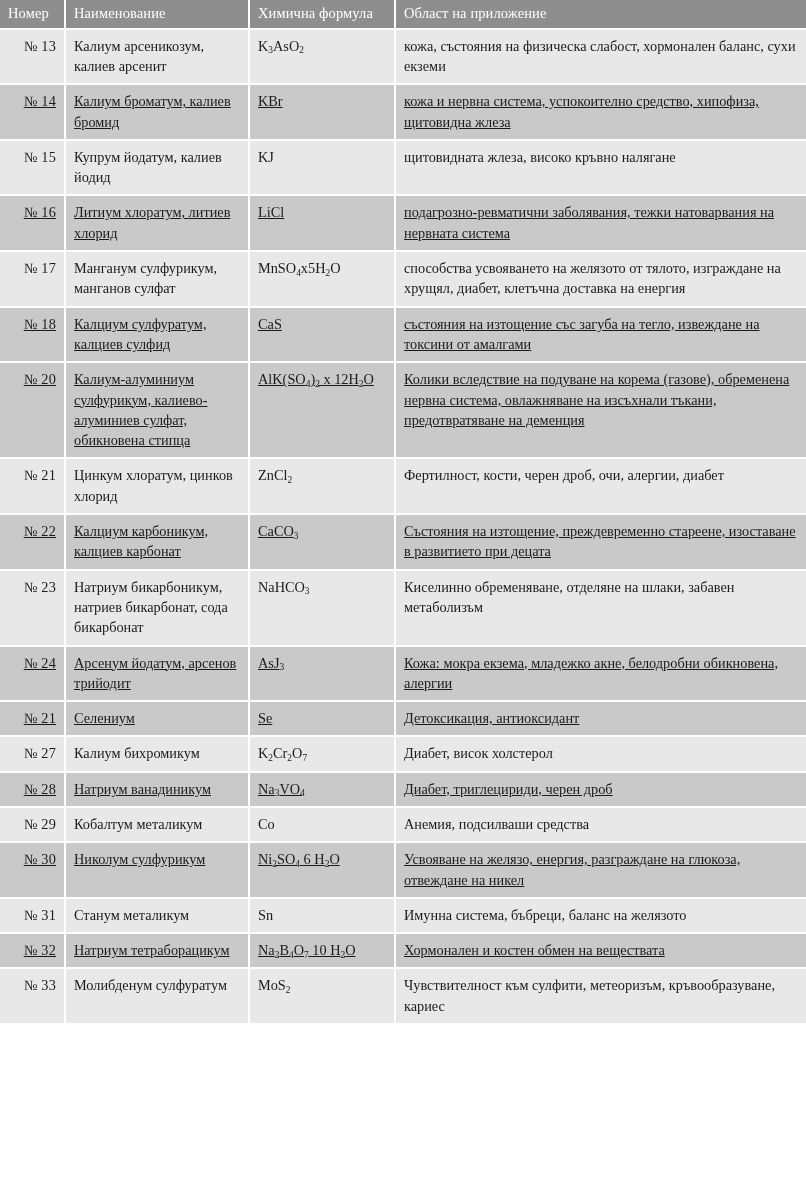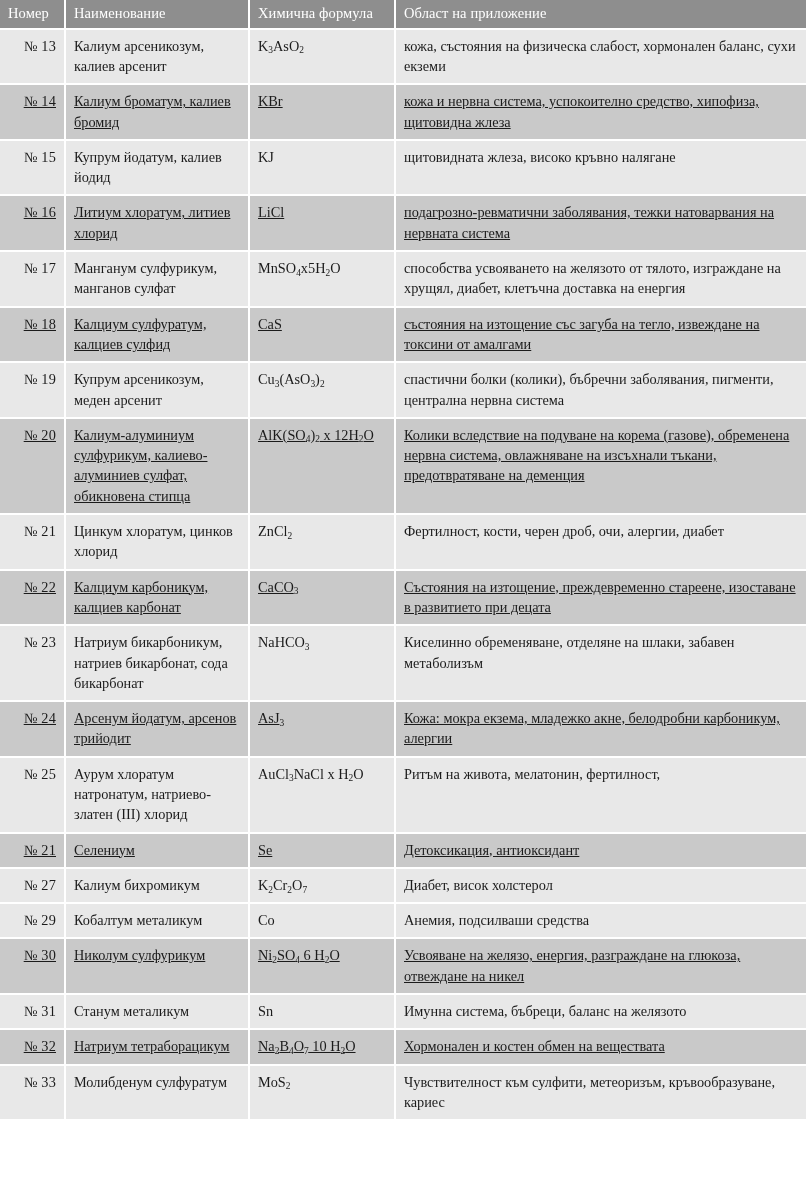--- a/index.html
+++ b/index.html
@@ -125,26 +125,20 @@
           <td class="name-cell">Манганум сулфурикум, манганов сулфат</td>
           <td class="form-cell">MnSO<sub>4</sub>x5H<sub>2</sub>O</td>
           <td class="app-cell last">способства усвояването на желязото от тялото, изграждане на хрущял, диабет, клетъчна доставка на енергия</td>
         </tr>
         <tr class="band-dark">
           <td class="num-cell">№ 18</td>
           <td class="name-cell">Калциум сулфуратум, калциев сулфид</td>
           <td class="form-cell">CaS</td>
           <td class="app-cell last">състояния на изтощение със загуба на тегло, извеждане на токсини от амалгами</td>
         </tr>
-        <tr class="band-light">
-          <td class="num-cell">№ 19</td>
-          <td class="name-cell">Купрум арсеникозум, меден арсенит</td>
-          <td class="form-cell">Cu<sub>3</sub>(AsO<sub>3</sub>)<sub>2</sub></td>
-          <td class="app-cell last">спастични болки (колики), бъбречни заболявания, пигменти, централна нервна система</td>
-        </tr>
         <tr class="band-dark">
           <td class="num-cell">№ 20</td>
           <td class="name-cell">Калиум-алуминиум сулфурикум, калиево-алуминиев сулфат, обикновена стипца</td>
           <td class="form-cell">AlK(SO<sub>4</sub>)<sub>2</sub> x 12H<sub>2</sub>O</td>
           <td class="app-cell last">Колики вследствие на подуване на корема (газове), обременена нервна система, овлажняване на изсъхнали тъкани, предотвратяване на деменция</td>
         </tr>
         <tr class="band-light">
           <td class="num-cell">№ 21</td>
           <td class="name-cell">Цинкум хлоратум, цинков хлорид</td>
           <td class="form-cell">ZnCl<sub>2</sub></td>
@@ -159,40 +153,40 @@
         <tr class="band-light">
           <td class="num-cell">№ 23</td>
           <td class="name-cell">Натриум бикарбоникум, натриев бикарбонат, сода бикарбонат</td>
           <td class="form-cell">NaHCO<sub>3</sub></td>
           <td class="app-cell last">Киселинно обременяване, отделяне на шлаки, забавен метаболизъм</td>
         </tr>
         <tr class="band-dark">
           <td class="num-cell">№ 24</td>
           <td class="name-cell">Арсенум йодатум, арсенов трийодит</td>
           <td class="form-cell">AsJ<sub>3</sub></td>
-          <td class="app-cell last">Кожа: мокра екзема, младежко акне, белодробни карбоникум, алергии</td>
-        </tr>
-        <tr class="band-light">
-          <td class="num-cell">№ 25</td>
-          <td class="name-cell">Аурум хлоратум натронатум, натриево-златен (III) хлорид</td>
-          <td class="form-cell">AuCl<sub>3</sub>NaCl x H<sub>2</sub>O</td>
-          <td class="app-cell last">Ритъм на живота, мелатонин, фертилност,</td>
+          <td class="app-cell last">Кожа: мокра екзема, младежко акне, белодробни обикновена, алергии</td>
         </tr>
         <tr class="band-dark">
           <td class="num-cell">№ 21</td>
           <td class="name-cell">Селениум</td>
           <td class="form-cell">Se</td>
           <td class="app-cell last">Детоксикация, антиоксидант</td>
         </tr>
         <tr class="band-light">
           <td class="num-cell">№ 27</td>
           <td class="name-cell">Калиум бихромикум</td>
           <td class="form-cell">K<sub>2</sub>Cr<sub>2</sub>O<sub>7</sub></td>
           <td class="app-cell last">Диабет, висок холстерол</td>
         </tr>
+        <tr class="band-dark">
+          <td class="num-cell">№ 28</td>
+          <td class="name-cell">Натриум ванадиникум</td>
+          <td class="form-cell">Na<sub>3</sub>VO<sub>4</sub></td>
+          <td class="app-cell last">Диабет, триглецириди, черен дроб</td>
+        </tr>
         <tr class="band-light">
           <td class="num-cell">№ 29</td>
           <td class="name-cell">Кобалтум металикум</td>
           <td class="form-cell">Co</td>
           <td class="app-cell last">Анемия, подсилваши средства</td>
         </tr>
         <tr class="band-dark">
           <td class="num-cell">№ 30</td>
           <td class="name-cell">Николум сулфурикум</td>
           <td class="form-cell">Ni<sub>2</sub>SO<sub>4</sub> 6 H<sub>2</sub>O</td>

